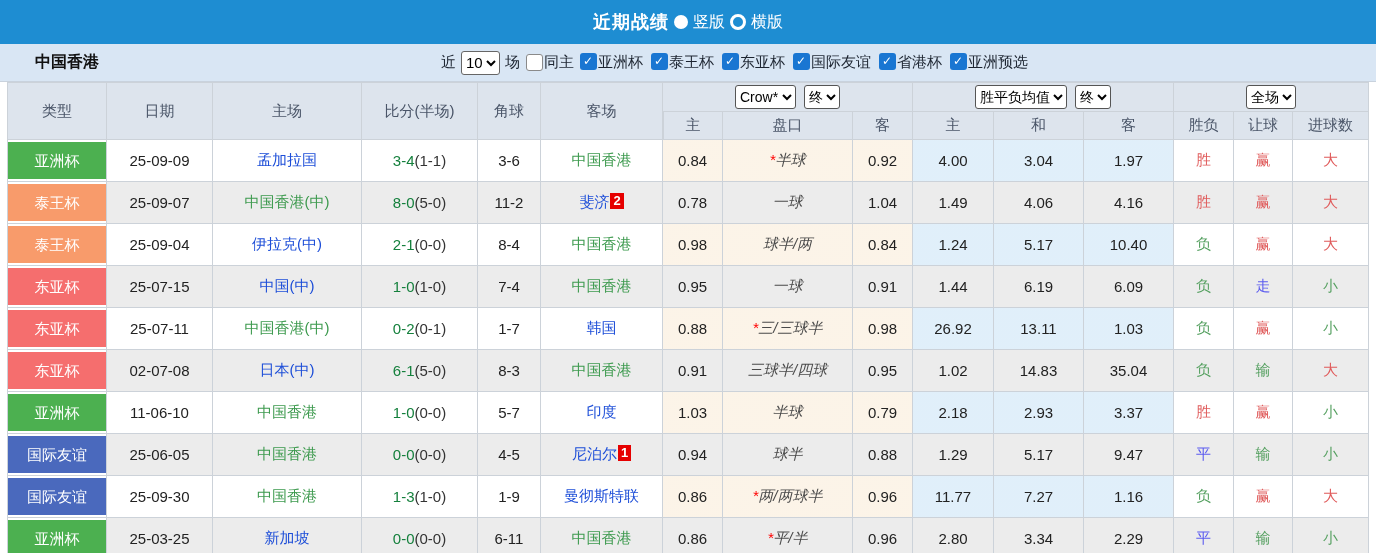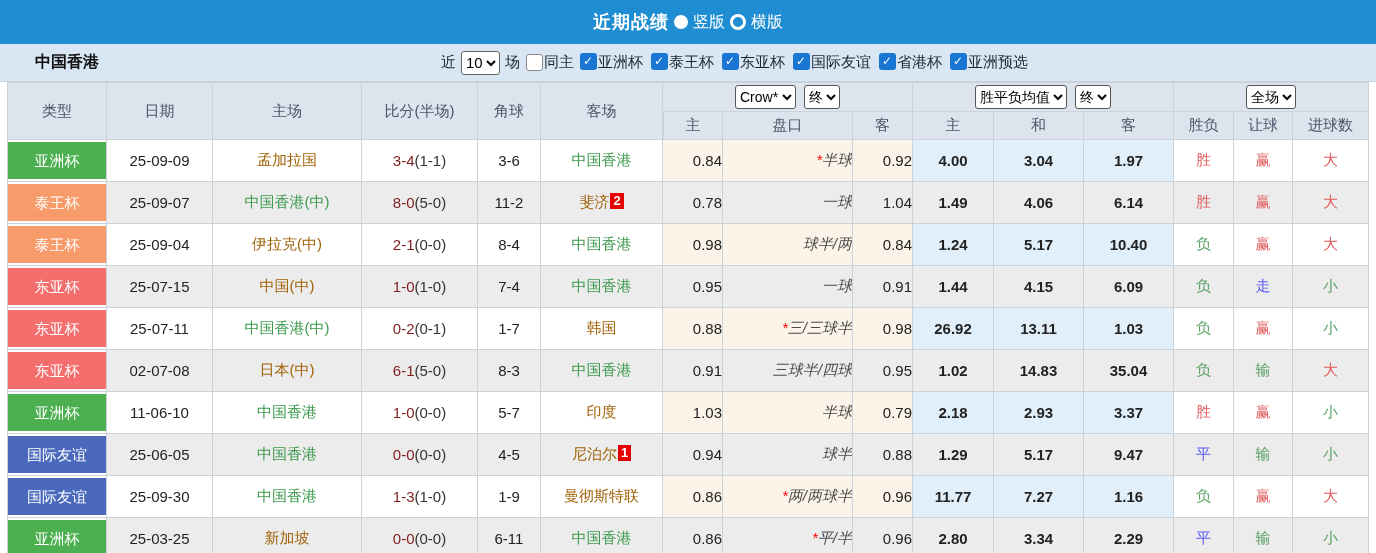--- a/index.html
+++ b/index.html
@@ -37,30 +37,30 @@
 
   tbody td { height:41px; color:#222; }
   tbody tr:nth-child(even) td { background:#ececec; }
   td.c-type { padding:2px 0; background:#fff !important; }
   .type-pill { height:37px; line-height:37px; color:#fff; font-size:15px; }
   .type-pill.green { background:#4cb050; }
   .type-pill.orange { background:#f89b6b; }
   .type-pill.red { background:#f56e6e; }
   .type-pill.blue { background:#4a69bd; }
 
-  span.team { color:#a16207; }
+  span.team { color:#1d4ed8; }
   span.team.green { color:#3d9a4e; }
   .badge { background:#e60000; color:#fff; font-size:13px; font-weight:bold; line-height:16px; padding:0 3px; display:inline-block; vertical-align:2px; margin-left:1px; }
   .badge:empty { display:none; }
-  .ft { color:#7f1d1d; }
+  .ft { color:#15803d; }
   .ht { color:#333; }
   .star { color:#f00; }
   td.c-handicap { color:#4a4a4a;font-style:italic; }
-  td.tint-cream { background-image:linear-gradient(rgba(248,230,204,0.45),rgba(248,230,204,0.45));text-align:right; }
-  td.tint-blue  { background-image:linear-gradient(rgba(182,217,243,0.42),rgba(182,217,243,0.42));font-weight:bold; }
+  td.tint-cream { background-image:linear-gradient(rgba(248,230,204,0.45),rgba(248,230,204,0.45)); }
+  td.tint-blue  { background-image:linear-gradient(rgba(182,217,243,0.42),rgba(182,217,243,0.42)); }
   td.c-res.red { color:#e05c5c; }
   td.c-res.green { color:#55a060; }
   td.c-res.blue { color:#5b5bef; }
 </style>
 </head>
 <body>
 
 <div class="page">
 
   <div class="titlebar">
@@ -164,21 +164,21 @@
       <td>25-09-07</td>
       <td><span class="team green">中国香港(中)</span></td>
       <td><span class="ft">8-0</span><span class="ht">(5-0)</span></td>
       <td>11-2</td>
       <td><span class="team">斐济</span><span class="badge">2</span></td>
       <td class="tint-cream">0.78</td>
       <td class="tint-cream c-handicap"><span class="star"></span><span>一球</span></td>
       <td class="tint-cream">1.04</td>
       <td class="tint-blue">1.49</td>
       <td class="tint-blue">4.06</td>
-      <td class="tint-blue">6.14</td>
+      <td class="tint-blue">4.16</td>
       <td class="c-res red">胜</td>
       <td class="c-res red">赢</td>
       <td class="c-res red">大</td>
     </tr>
 
     <tr>
       <td class="c-type">
             <div class="type-pill orange">泰王杯</div>
           </td>
       <td>25-09-04</td>
@@ -203,21 +203,21 @@
           </td>
       <td>25-07-15</td>
       <td><span class="team">中国(中)</span></td>
       <td><span class="ft">1-0</span><span class="ht">(1-0)</span></td>
       <td>7-4</td>
       <td><span class="team green">中国香港</span></td>
       <td class="tint-cream">0.95</td>
       <td class="tint-cream c-handicap"><span class="star"></span><span>一球</span></td>
       <td class="tint-cream">0.91</td>
       <td class="tint-blue">1.44</td>
-      <td class="tint-blue">4.15</td>
+      <td class="tint-blue">6.19</td>
       <td class="tint-blue">6.09</td>
       <td class="c-res green">负</td>
       <td class="c-res blue">走</td>
       <td class="c-res green">小</td>
     </tr>
 
     <tr>
       <td class="c-type">
             <div class="type-pill red">东亚杯</div>
           </td>

